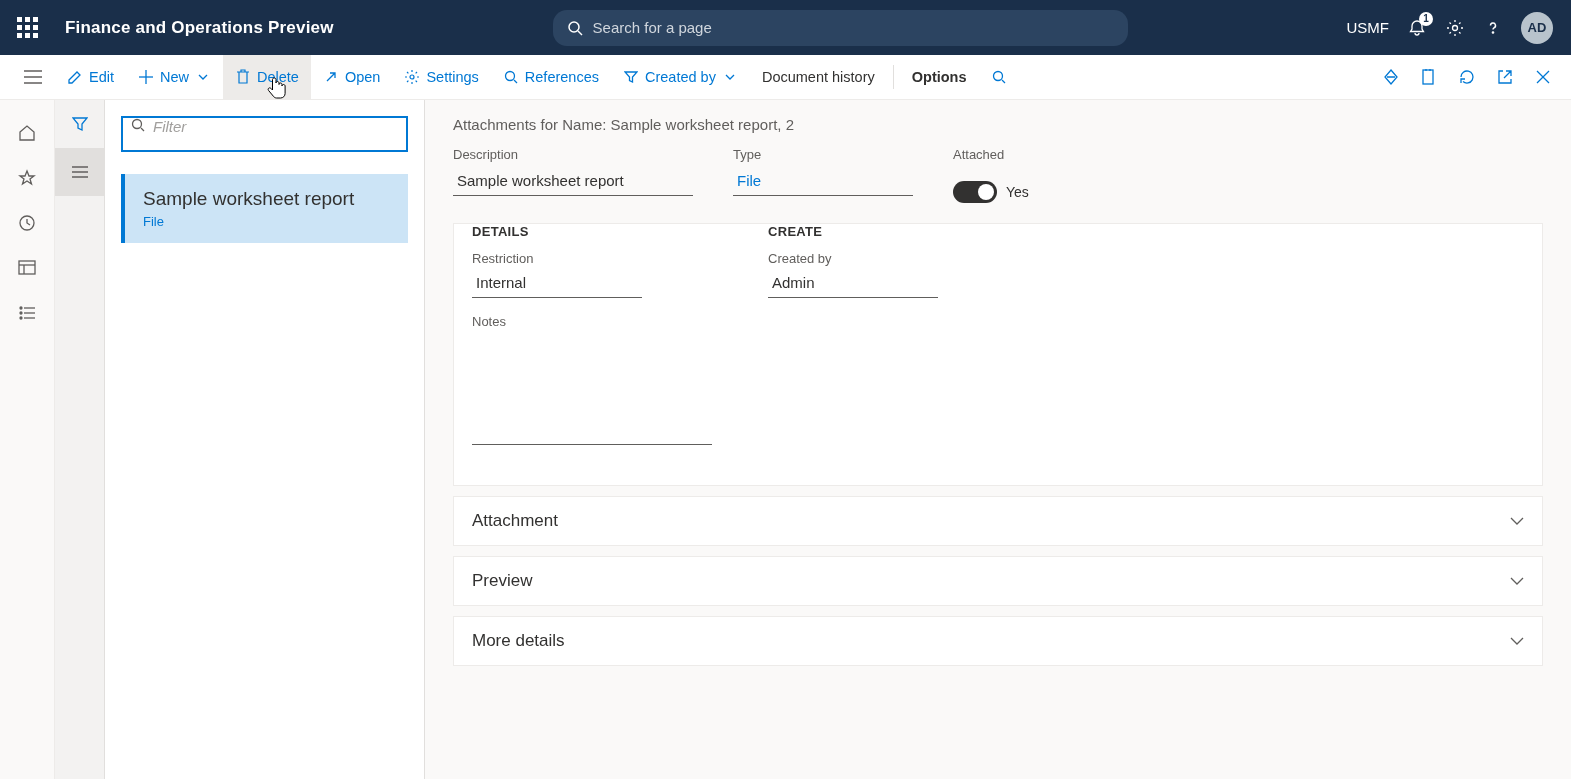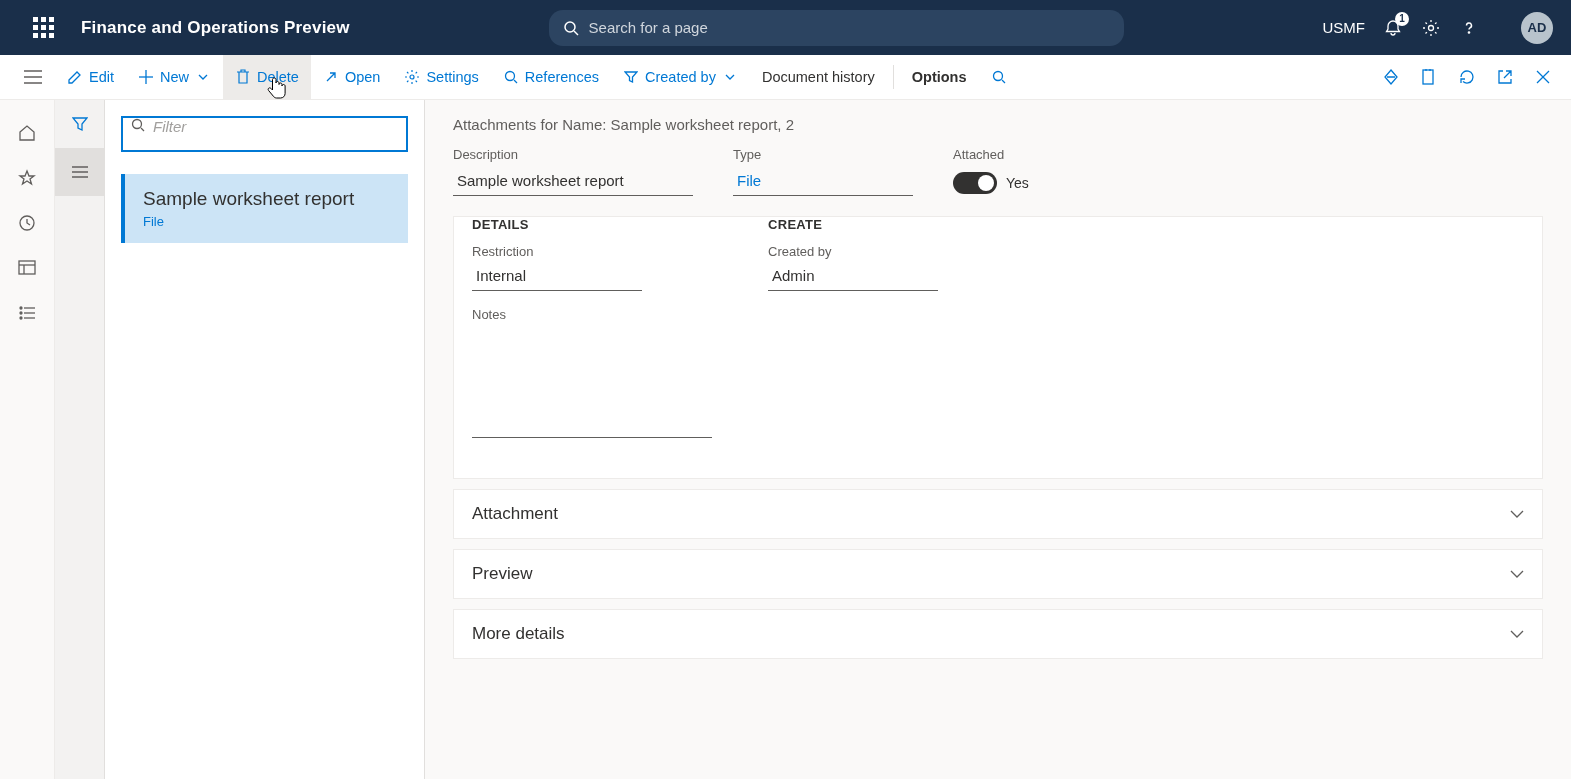--- a/index.html
+++ b/index.html
@@ -1,31 +1,31 @@
 <!DOCTYPE html>
 <html><head>
 <meta charset="utf-8">
 <style>
   * { box-sizing: border-box; margin: 0; padding: 0; }
   body { font-family: "Segoe UI", Arial, sans-serif; font-size: 14px; color: #323130; background: #fff; overflow: hidden; }
   
   
-  .top-header { background: #1a2f4a; height: 55px; display: flex; align-items: center; color: #fff; padding-left: 16px; }
+  .top-header { background: #1a2f4a; height: 55px; display: flex; align-items: center; color: #fff; }
   .waffle { width: 55px; display: flex; align-items: center; justify-content: center; cursor: pointer; }
   .waffle-dots { display: grid; grid-template-columns: repeat(3, 5px); grid-template-rows: repeat(3, 5px); gap: 3px; }
   .waffle-dots span { background: #fff; width: 5px; height: 5px; }
   .app-title { font-size: 17px; font-weight: 600; padding-left: 10px; letter-spacing: 0.2px;}
   .search-box { margin-left: auto; margin-right: auto; background: #2c4461; height: 36px; width: 575px; display: flex; align-items: center; padding: 0 14px; border-radius: 14px; }
   .search-box .icon { color: #fff; margin-right: 10px; }
   .search-box span.ph { color: #d0d6dd; font-size: 15px; }
   .top-right { display: flex; align-items: center; gap: 18px; padding-right: 18px; }
   .top-right .company { font-size: 15px; }
   .top-right .icon-btn { width: 20px; height: 20px; display:flex; align-items:center; justify-content:center; cursor:pointer; color:#fff; position:relative;}
   .badge { position:absolute; top:-6px; right:-6px; background:#fff; color:#1a2f4a; border-radius:50%; font-size:10px; width:14px; height:14px; display:flex; align-items:center; justify-content:center; font-weight:600;}
-  .avatar { width: 32px; height: 32px; border-radius: 50%; background: #b8c3cc; color: #1a2f4a; display:flex; align-items:center; justify-content:center; font-size:13px; font-weight:600;margin-left:24px;}
+  .avatar { width: 32px; height: 32px; border-radius: 50%; background: #b8c3cc; color: #1a2f4a; display:flex; align-items:center; justify-content:center; font-size:13px; font-weight:600;}
   
   
   .action-bar { height: 45px; background: #fff; border-bottom: 1px solid #edebe9; display: flex; align-items: center; padding-left: 10px; }
   .hamburger { width: 45px; display:flex; align-items:center; justify-content:center; cursor:pointer; color:#605e5c; height:100%; }
   .action-group { display:flex; align-items:center; height:100%; }
   .action-btn { display:flex; align-items:center; gap:6px; padding:0 12px; height:100%; cursor:pointer; color:#0078d4; font-size:14.5px;}
   .action-btn.hovered { background:#edebe9; }
   .action-btn .icon { width:16px; height:16px; display:flex; align-items:center; justify-content:center;}
   .action-btn.plain { color:#323130; }
   .divider-v { width:1px; height:24px; background:#e1dfdd; margin:0 6px;}
@@ -339,21 +339,21 @@
       <div class="field" style="width:240px;">
         <label>Description</label>
         <div class="value">Sample worksheet report</div>
       </div>
       <div class="field" style="width:180px;">
         <label>Type</label>
         <div class="value link">File</div>
       </div>
       <div class="field">
         <label>Attached</label>
-        <div class="toggle-row" style="margin-top:4px;gap:9px;">
+        <div class="toggle-row" style="margin-top:13px;gap:9px;">
           <div class="toggle">
               <div class="knob"></div>
             </div>
           <span>Yes</span>
         </div>
       </div>
     </div>
 
     <div class="section">
       <div class="section-body">

